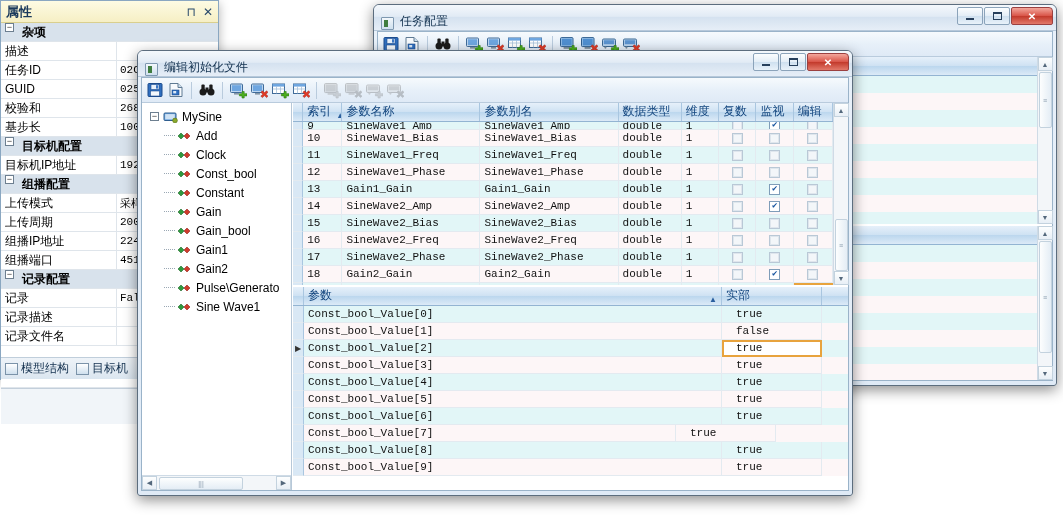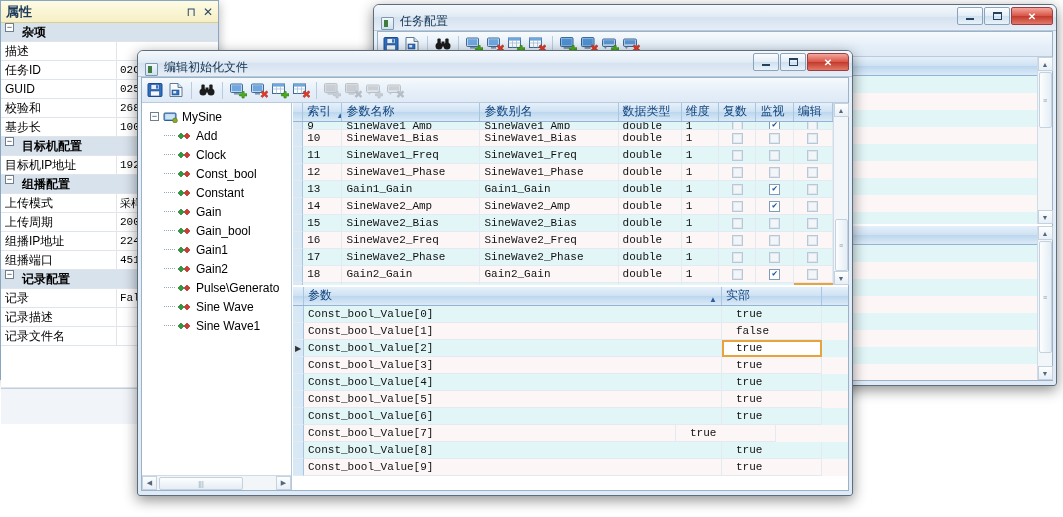--- a/index.html
+++ b/index.html
@@ -264,20 +264,30 @@
           <div class="k">记录描述</div>
           <div class="v"></div>
         </div>
         <div class="prow">
           <div class="k">记录文件名</div>
           <div class="v"></div>
         </div>
       </div>
   <div class="props-blank"></div>
   <div class="props-desc"></div>
+  <div class="props-tabs">
+    <div class="ptab">
+      <span class="ptabico"></span>
+      <span>模型结构</span>
+    </div>
+    <div class="ptab">
+      <span class="ptabico"></span>
+      <span>目标机</span>
+    </div>
+  </div>
 </div>
 
 <div class="win" id="taskwin">
   <div class="titlebar">
     <span class="title-ico"></span>
     <span class="title-text">任务配置</span>
     <span class="wbtns">
       <span class="wbtn">
             <i class="min-gl"></i>
           </span>
@@ -819,28 +829,20 @@
                 <path d="M7 6l3-3 3 3-3 3z" fill="#cf3b2c" stroke="#8e2117" stroke-width=".6"></path>
               </svg>
               <span>Pulse\Generato</span>
             </div>
             <div style="display: flex; align-items: center; height: 19px; font-size: 12px; padding-left: 22px;">
               <span style="width:11px;border-top:1px dotted #9aa8b4;height:1px;margin-right:2px;"></span>
               <svg width="15" height="12" style="margin-right:4px">
                 <path d="M1 6l3-3 3 3-3 3z" fill="#2f9a3e" stroke="#1c6427" stroke-width=".6"></path>
                 <path d="M7 6l3-3 3 3-3 3z" fill="#cf3b2c" stroke="#8e2117" stroke-width=".6"></path>
               </svg>
-              <span>Sine Wave</span>
-            </div>
-            <div style="display: flex; align-items: center; height: 19px; font-size: 12px; padding-left: 22px;">
-              <span style="width:11px;border-top:1px dotted #9aa8b4;height:1px;margin-right:2px;"></span>
-              <svg width="15" height="12" style="margin-right:4px">
-                <path d="M1 6l3-3 3 3-3 3z" fill="#2f9a3e" stroke="#1c6427" stroke-width=".6"></path>
-                <path d="M7 6l3-3 3 3-3 3z" fill="#cf3b2c" stroke="#8e2117" stroke-width=".6"></path>
-              </svg>
               <span>Sine Wave1</span>
             </div>
           </div>
       <div class="hsb">
         <div class="hsbbtn">◀</div>
         <div class="hsbthumb" style="width:84px;margin-left:2px;">|||</div>
         <div style="flex:1"></div>
         <div class="hsbbtn">▶</div>
       </div>
     </div>

